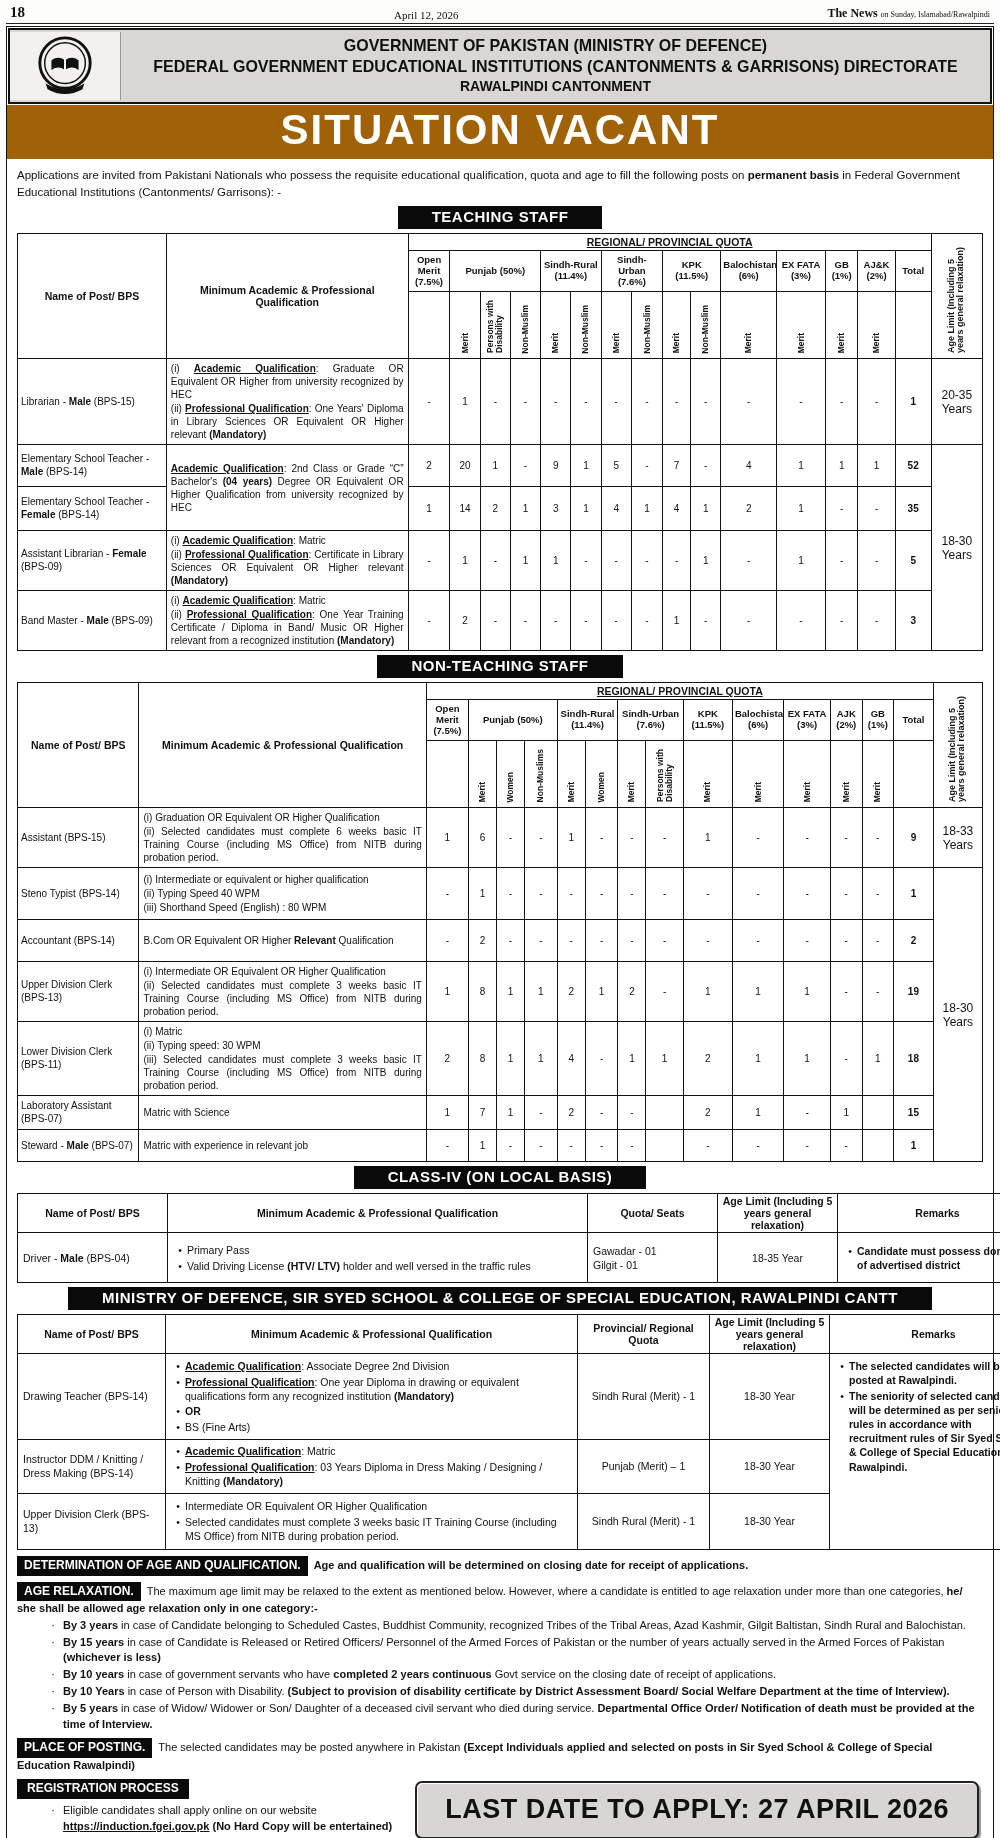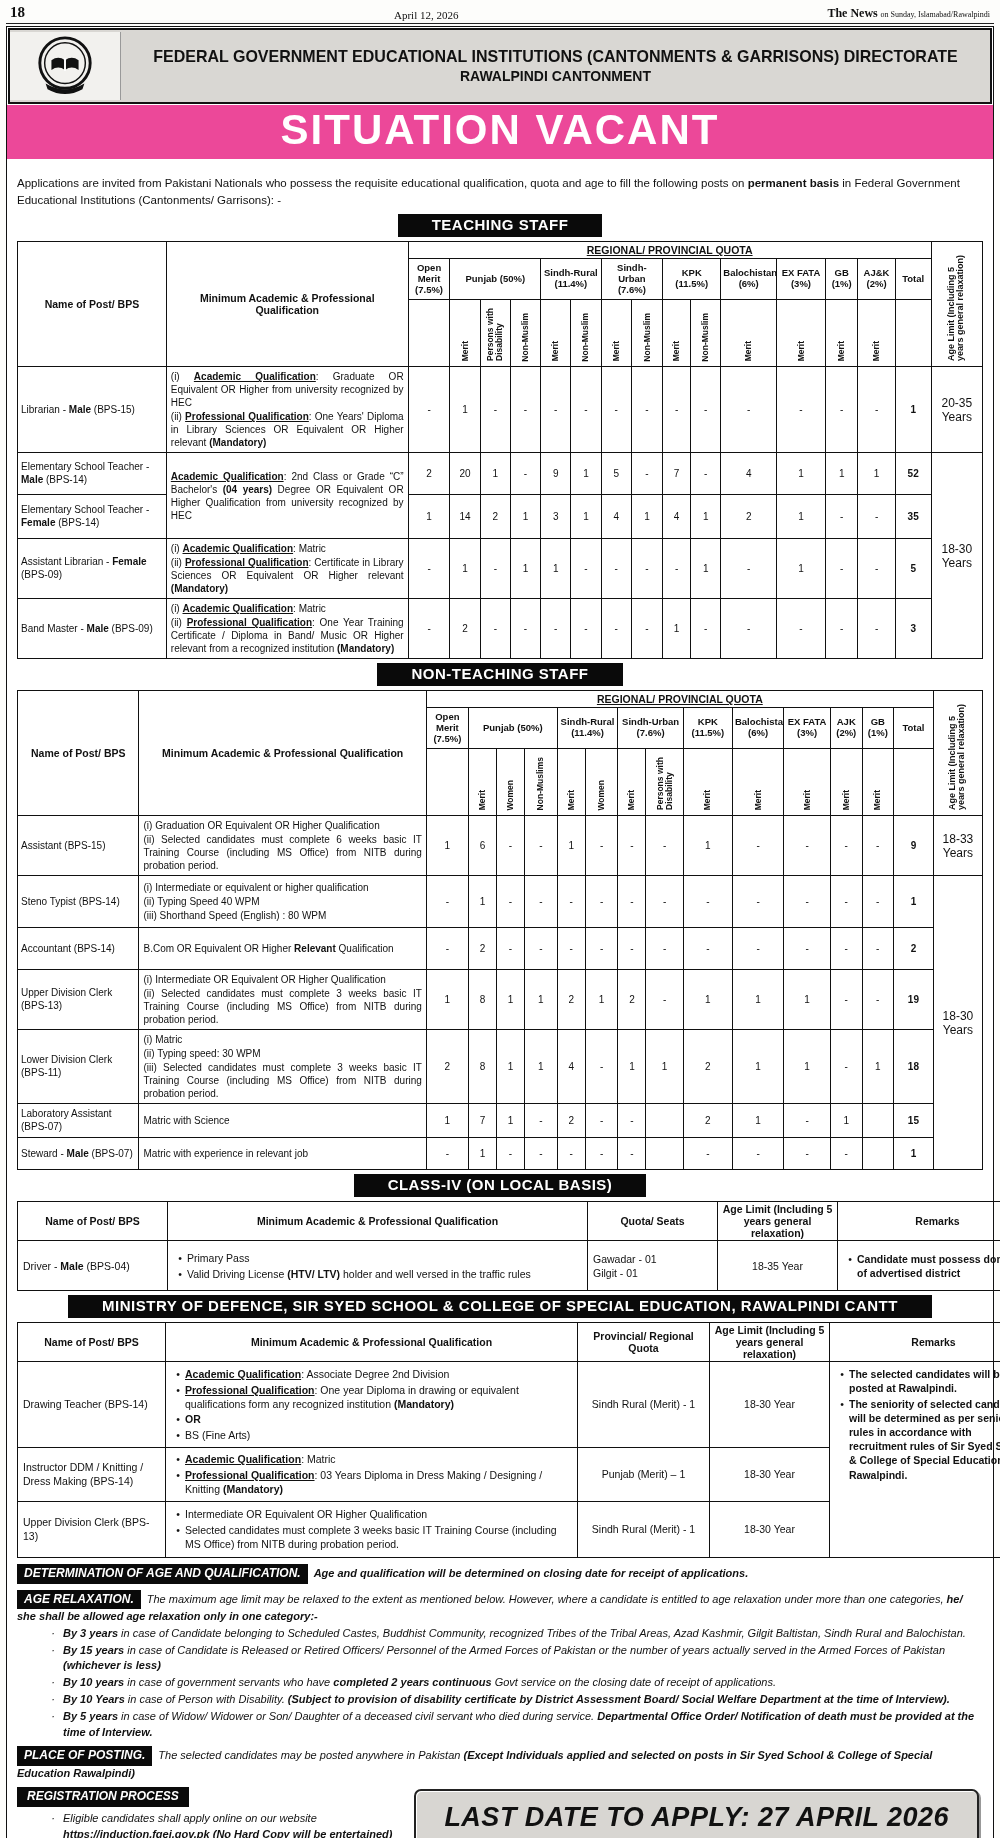--- a/index.html
+++ b/index.html
@@ -8,23 +8,23 @@
   .npstrip{display:flex;align-items:flex-end;justify-content:space-between;font-family:"Liberation Serif","DejaVu Serif",serif;border-bottom:1.5px solid #222;padding:1px 4px 2px 4px;height:18px;}
   .npnum{font-size:15px;font-weight:bold;}
   .npdate{font-size:11px;}
   .npmast{font-size:11px;} .npmast .mastname{font-weight:bold;font-size:12px;} .npmast .mastsub{font-size:8px;}
   
   .ad{border:1px solid #111;margin-top:2px;background:#fff;}
   .hdrbox{display:flex;align-items:center;background:#d9d7d3;border:2px solid #111;margin:1px;height:72px;}
   .logobox{width:110px;height:68px;background:#f2f1ee;display:flex;align-items:center;justify-content:center;border-right:1px solid #999;}
   .hdrtxt{flex:1;text-align:center;font-weight:bold;line-height:1.25;transform:scaleY(1.05);}
   .hl1{font-size:16px;} .hl2{font-size:16px;} .hl3{font-size:14px;}
-  .banner{background:#ec4899;color:#fff;text-align:center;font-size:42px;font-weight:bold;letter-spacing:2px;padding:1px 0 5px 0;transform-origin:top;}
+  .banner{background:#a16207;color:#fff;text-align:center;font-size:42px;font-weight:bold;letter-spacing:2px;padding:1px 0 5px 0;transform-origin:top;}
   .body{padding:6px 10px 4px 10px;}
-  .intro{font-size:11.5px;line-height:1.45;margin:10px 0 6px 0;}
+  .intro{font-size:11.5px;line-height:1.45;margin:2px 0 6px 0;}
   .secttl{text-align:center;margin:4px 0;}
   .secttl span{display:inline-block;background:#0a0a0a;color:#fff;font-weight:bold;font-size:15px;padding:2px 34px 4px 34px;letter-spacing:.5px;}
   
   table{border-collapse:collapse;width:100%;table-layout:fixed;font-size:10px;}
   td,th{border:1px solid #111;padding:1px 2px;vertical-align:middle;overflow:hidden;}
   th{font-weight:bold;}
   .quotahdr{text-decoration:underline;font-size:10.5px;height:14px;}
   .grp{font-size:9.5px;text-align:center;line-height:1.15;height:38px;}
   th.vert{vertical-align:bottom;text-align:center;height:62px;padding-bottom:3px;}
   .rot{writing-mode:vertical-rl;transform:rotate(180deg);font-size:8.5px;line-height:1.05;display:inline-block;max-height:60px;white-space:normal;text-align:left;}
@@ -37,21 +37,21 @@
   td.agecell{text-align:center;font-size:12px;}
   .pctr{text-align:center;}
   .hdrcell{font-size:10.5px;text-align:center;}
   
   .stbl th{font-size:10.5px;text-align:center;}
   .stbl td{font-size:10.5px;padding:3px 5px;line-height:1.35;}
   .brow{display:flex;margin:1.5px 0;}
   .bmark{width:14px;flex:0 0 14px;text-align:center;}
   .btext{flex:1;}
   
-  .sect{font-size:11px;line-height:1.4;margin:6px 0;font-style:italic;}
+  .sect{font-size:11px;line-height:1.4;margin:6px 0;}
   .inlabel{background:#0a0a0a;color:#fff;font-weight:bold;padding:1px 7px 2px 7px;font-size:12px;display:inline-block;margin-right:6px;}
   .blocklabel{background:#0a0a0a;color:#fff;font-weight:bold;padding:1px 10px 2px 10px;font-size:12px;display:inline-block;margin-bottom:3px;}
   .bullets .brow{padding-left:26px;}
   .bullets .bmark{width:20px;flex:0 0 20px;}
   .lastdate{float:right;background:#d8d6d2;border:2px solid #222;border-radius:7px;box-shadow:2px 2px 0 #999, inset 1px 1px 0 #fff;font-weight:bold;font-size:27px;padding:8px 28px;margin:2px 4px 6px 14px;letter-spacing:.5px;}
   .b{font-weight:bold;} .u{text-decoration:underline;}
   .clearfix::after{content:"";display:block;clear:both;}
 </style>
 </head>
 <body>
@@ -70,20 +70,21 @@
       <div class="logobox">
         <svg width="62" height="62" viewBox="0 0 64 64">
           <circle cx="32" cy="29" r="26" fill="none" stroke="#111" stroke-width="3"></circle>
           <circle cx="32" cy="29" r="21" fill="none" stroke="#111" stroke-width="1.5"></circle>
           <path d="M18 26 Q25 21 32 26 Q39 21 46 26 L46 36 Q39 31 32 36 Q25 31 18 36 Z" fill="#111"></path>
           <rect x="31" y="24" width="2" height="13" fill="#fff"></rect>
           <path d="M12 50 Q32 62 52 50 L50 56 Q32 66 14 56 Z" fill="#111"></path>
         </svg>
       </div>
       <div class="hdrtxt">
+        <div class="hl1">GOVERNMENT OF PAKISTAN (MINISTRY OF DEFENCE)</div>
         <div class="hl2">FEDERAL GOVERNMENT EDUCATIONAL INSTITUTIONS (CANTONMENTS &amp; GARRISONS) DIRECTORATE</div>
         <div class="hl3">RAWALPINDI CANTONMENT</div>
       </div>
     </div>
 
     <div class="banner">SITUATION VACANT</div>
 
     <div class="body">
 
       <p class="intro"><span>Applications are invited from Pakistani Nationals who possess the requisite educational qualification, quota and age to fill the following posts on </span><span class="b">permanent basis</span><span> in Federal Government Educational Institutions (Cantonments/ Garrisons): -</span></p>

